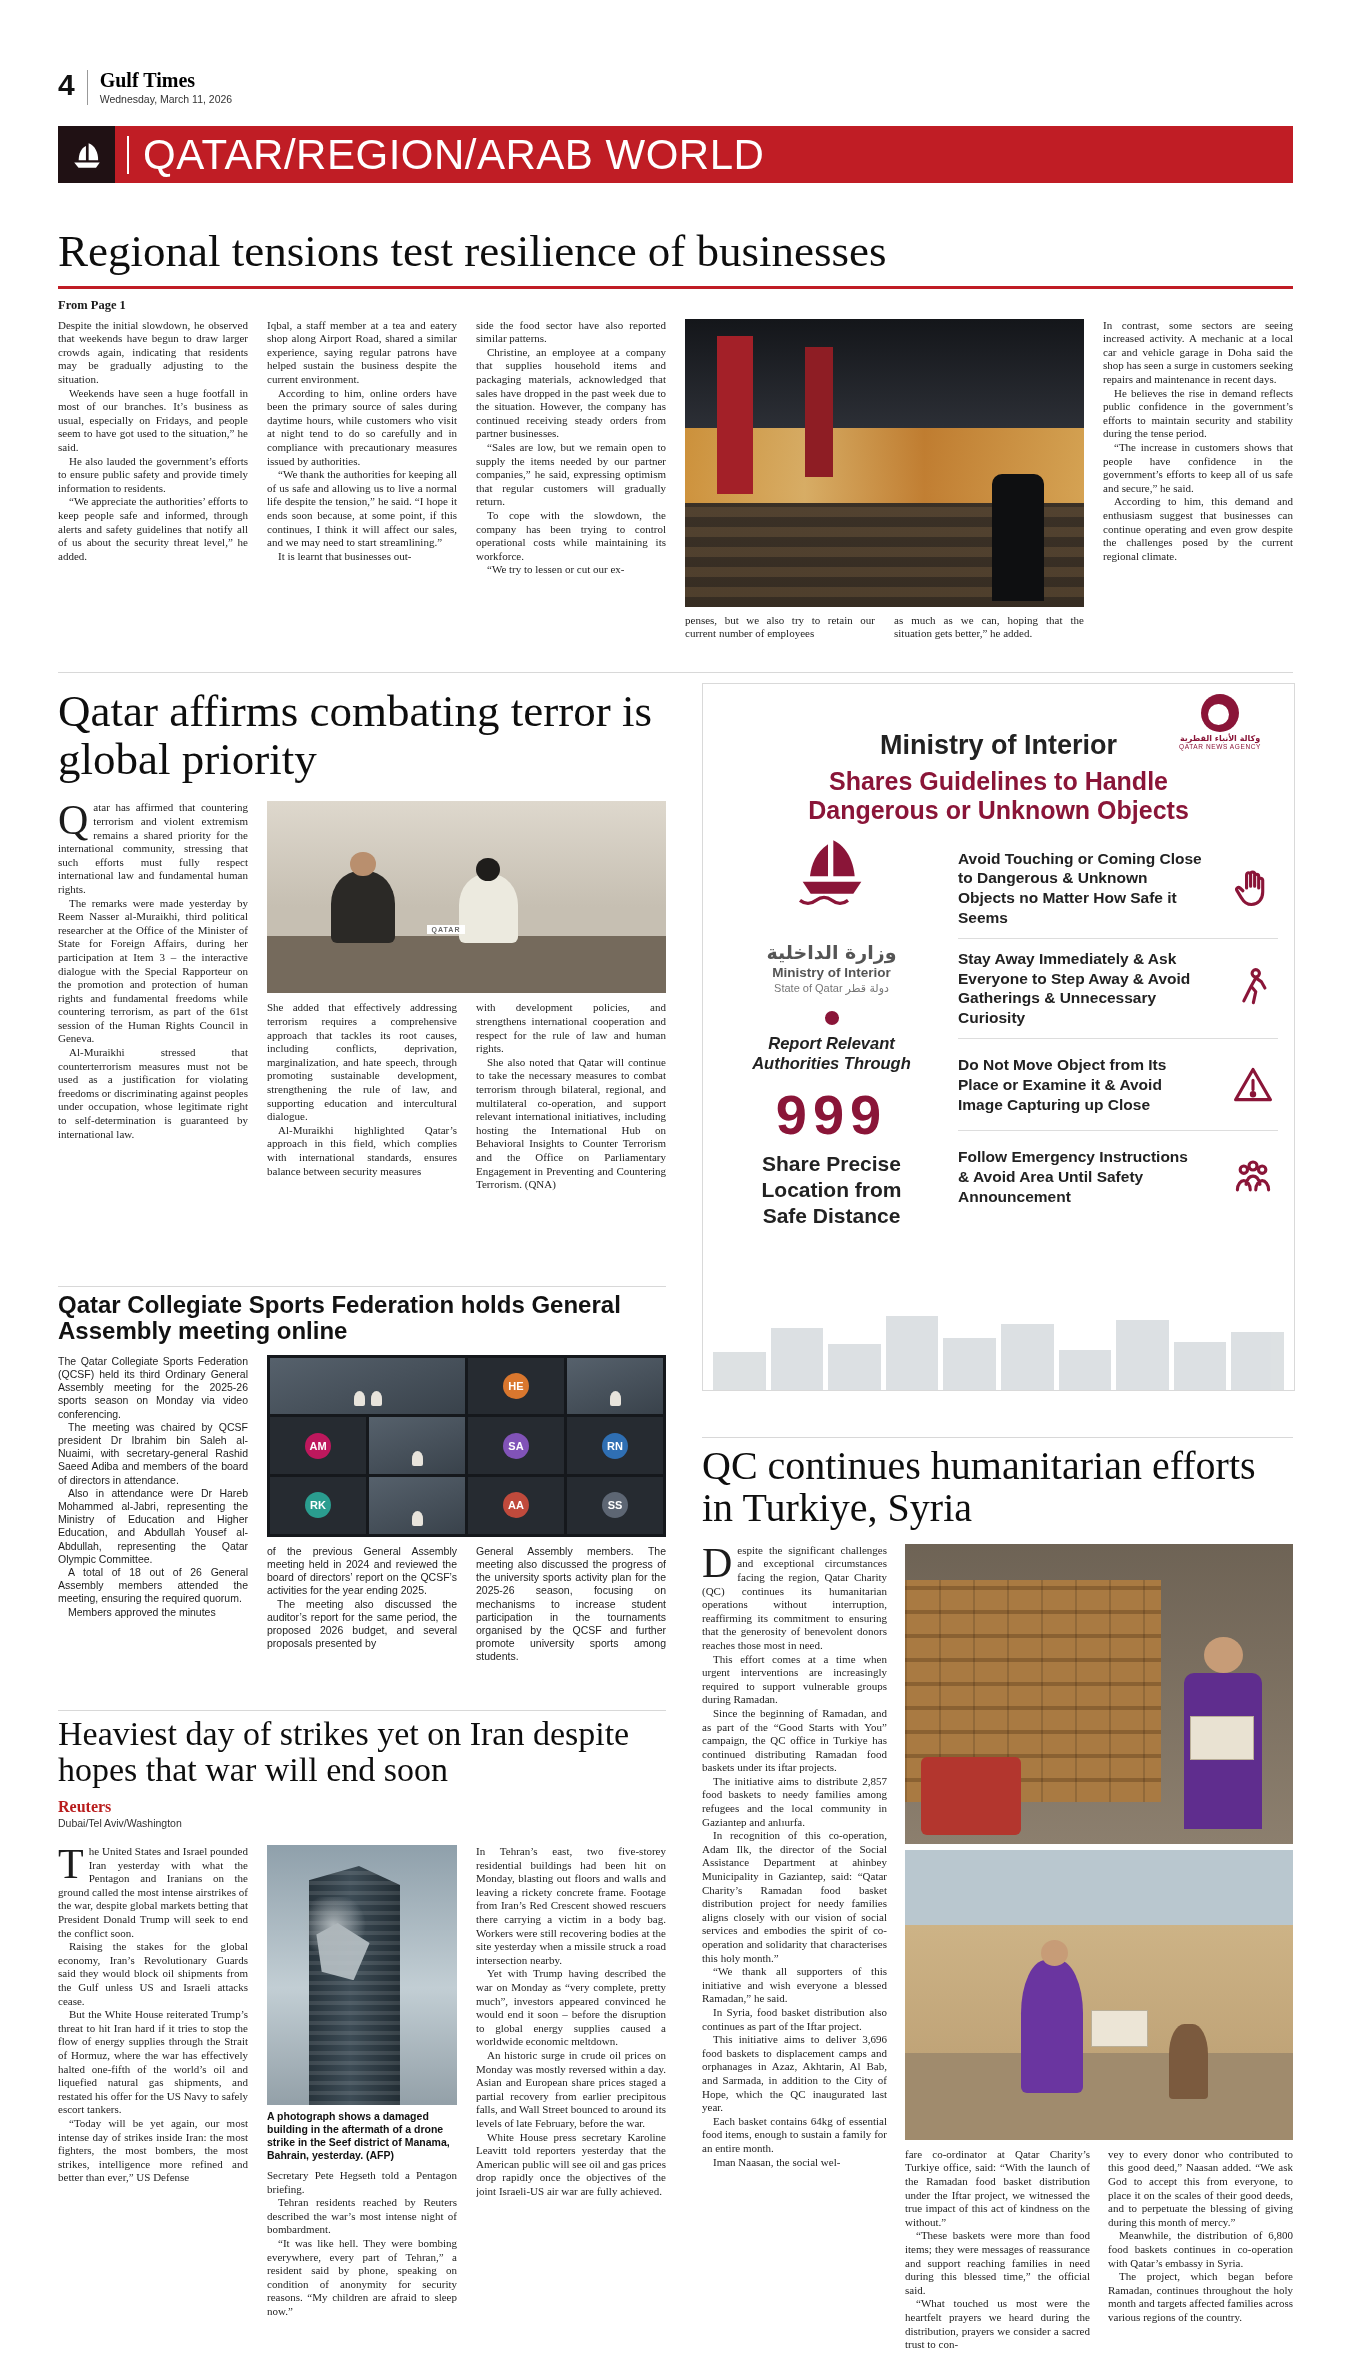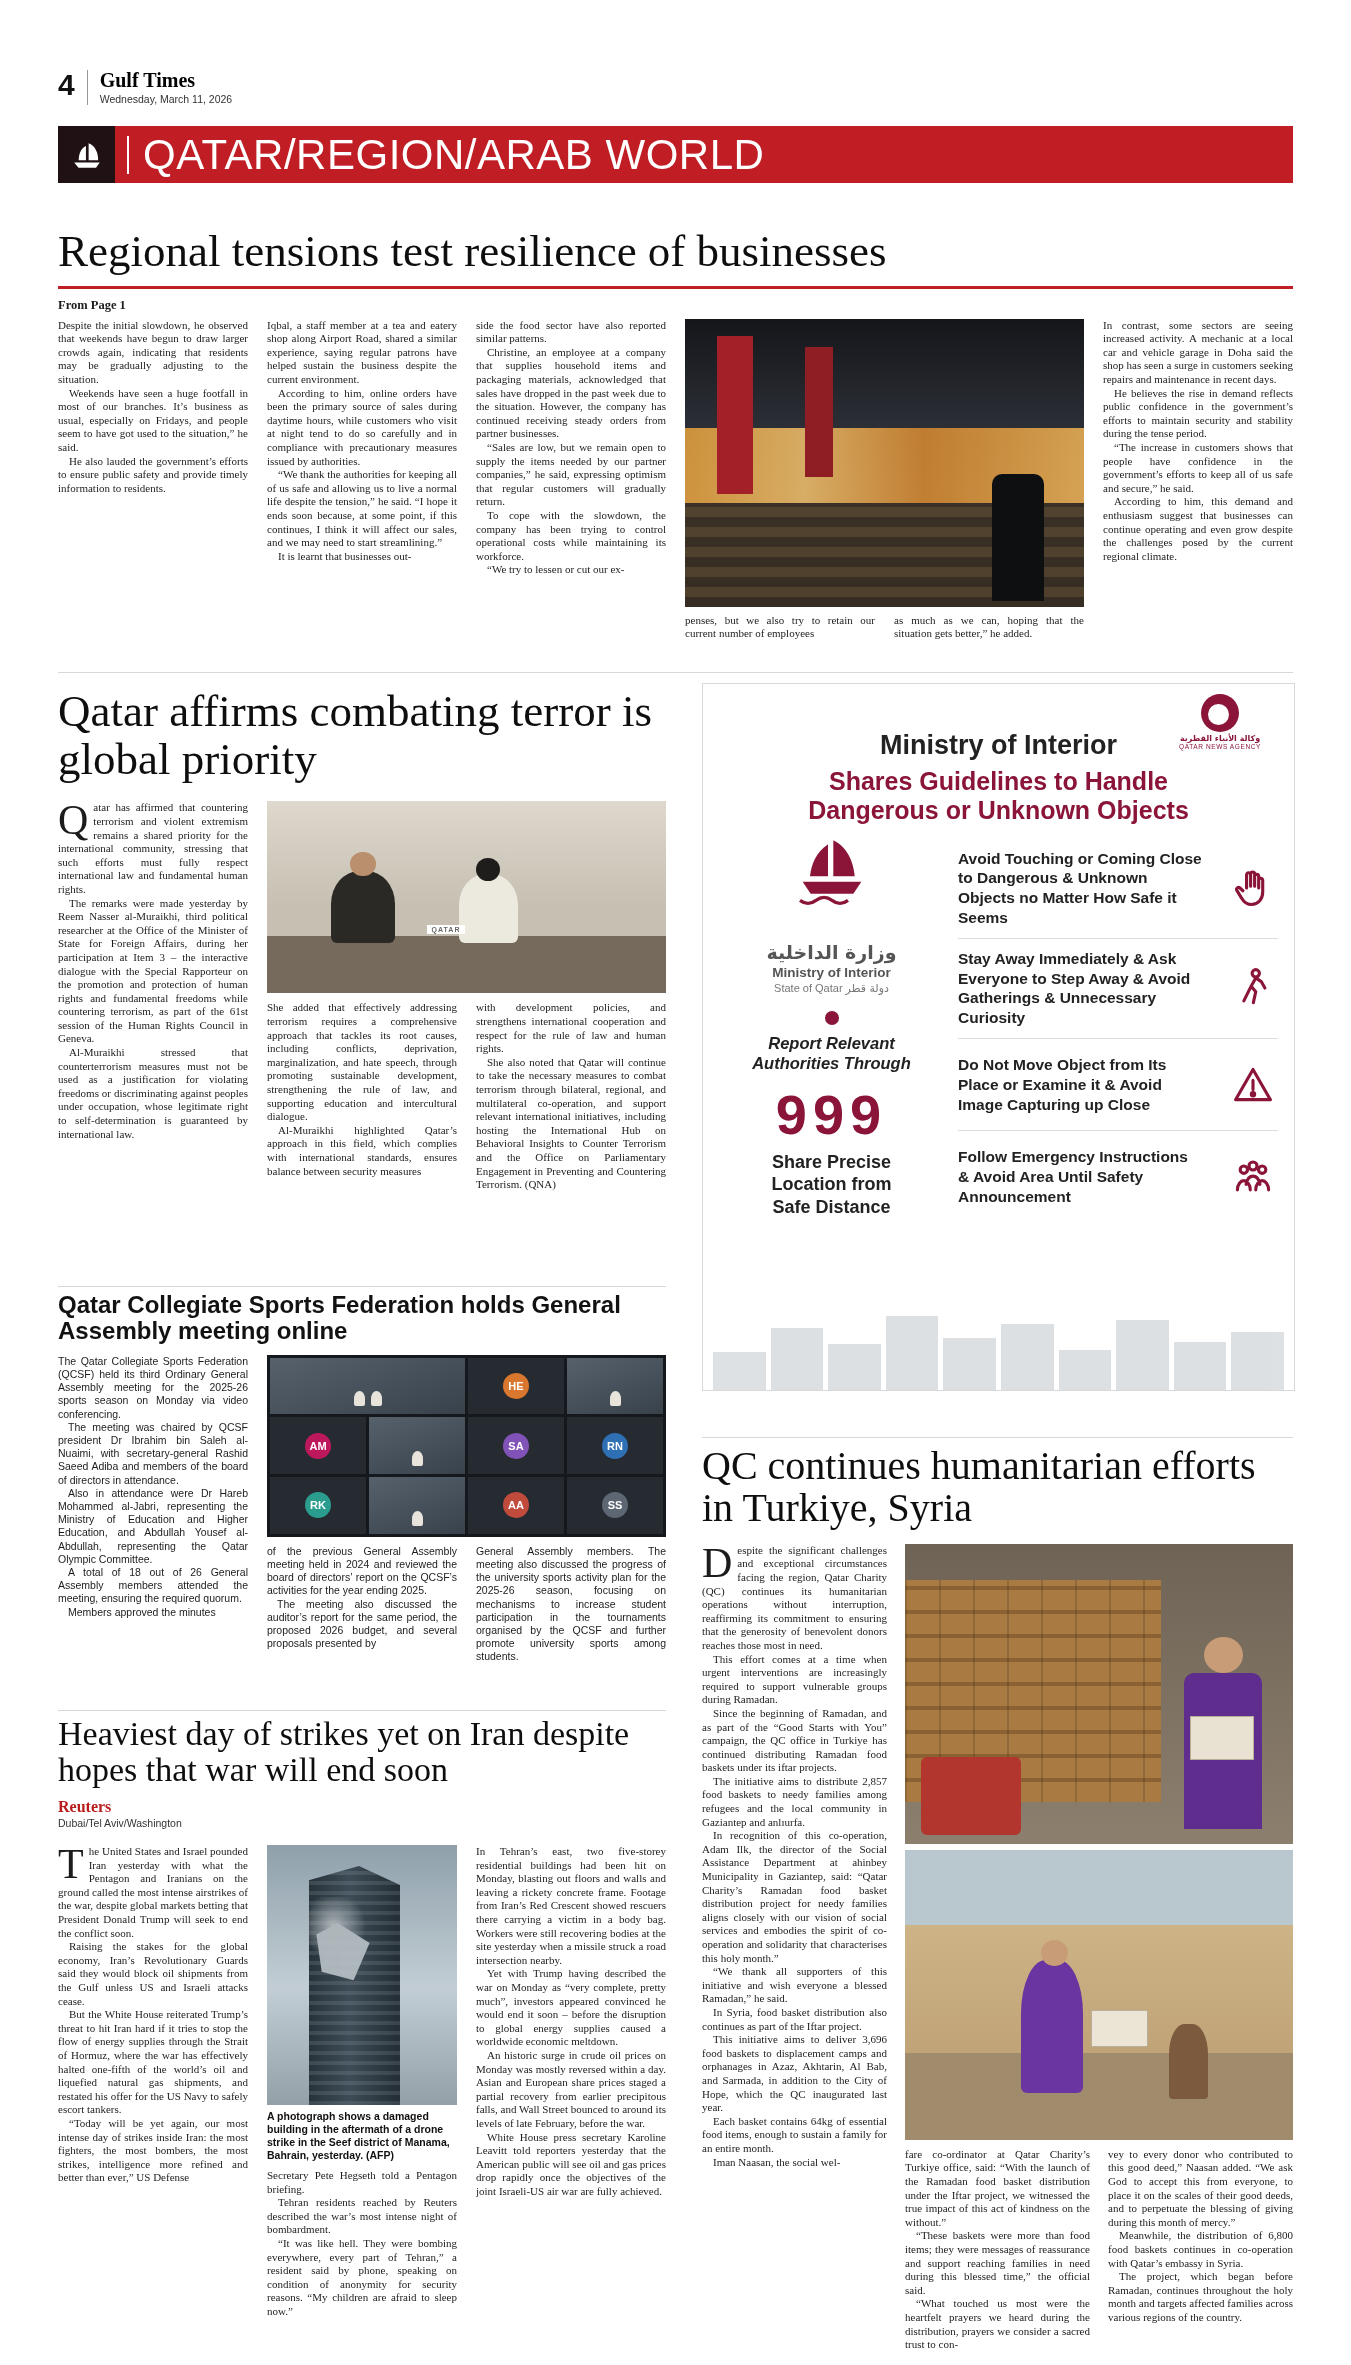--- a/index.html
+++ b/index.html
@@ -131,21 +131,21 @@
   .moi-body{display:flex;margin-top:14px;padding:0 16px;}
   .moi-left{width:225px;text-align:center;flex:none;}
   .moi-right{flex:1;margin-left:14px;}
   .moi-ar{font-family:"DejaVu Sans",sans-serif;font-size:19px;font-weight:bold;color:#555;margin-top:18px;}
   .moi-en{font-size:13.5px;font-weight:bold;color:#555;margin-top:2px;}
   .moi-state{font-size:11px;color:#777;margin-top:2px;}
   .moi-state .arabic{font-family:"DejaVu Sans",sans-serif;}
   .dot{width:14px;height:14px;border-radius:50%;background:#8a1538;margin:16px auto 8px;}
   .rep{font-size:16.5px;font-weight:bold;color:#222;line-height:1.25;width:180px;margin:0 auto;font-style:italic;}
   .hot{font-size:56px;font-weight:bold;color:#8a1538;letter-spacing:6px;margin:8px 0 4px;}
-  .share{font-size:18px;font-weight:bold;color:#222;line-height:1.25;width:160px;margin:0 auto;}
+  .share{font-size:21px;font-weight:bold;color:#222;line-height:1.25;width:160px;margin:0 auto;}
   .gl{display:flex;align-items:center;justify-content:space-between;padding:10px 0;border-bottom:1px solid #ddd;min-height:92px;box-sizing:border-box;}
   .gl:last-child{border-bottom:none;gap:20px;}
   .gl-t{width:244px;font-size:15.5px;font-weight:bold;color:#222;line-height:1.28;}
   .gl-i{width:50px;flex:none;display:flex;justify-content:center;}
   .skyline{position:absolute;bottom:0;left:0;right:0;height:84px;display:flex;align-items:flex-end;gap:5px;padding:0 10px;opacity:.4;}
   .skyline i{display:block;background:#aab3ba;flex:1;}
 </style>
 </head>
 <body>
 
@@ -178,20 +178,21 @@
 
   <section class="abs a1">
     <h1 class="h-serif h1a">Regional tensions test resilience of businesses</h1>
     <div class="redrule"></div>
     <div class="kicker">From Page 1</div>
     <div class="cols g19">
       <div class="col w190 btxt">
           <p>Despite the initial slowdown, he observed that weekends have begun to draw larger crowds again, indicating that residents may be gradually adjusting to the situation.</p>
           <p>Weekends have seen a huge footfall in most of our branches. It’s business as usual, especially on Fridays, and people seem to have got used to the situation,” he said.</p>
           <p>He also lauded the government’s efforts to ensure public safety and provide timely information to residents.</p>
+          <p>“We appreciate the authorities’ efforts to keep people safe and informed, through alerts and safety guidelines that notify all of us about the security threat level,” he added.</p>
         </div>
       <div class="col w190 btxt">
           <p>Iqbal, a staff member at a tea and eatery shop along Airport Road, shared a similar experience, saying regular patrons have helped sustain the business despite the current environment.</p>
           <p>According to him, online orders have been the primary source of sales during daytime hours, while customers who visit at night tend to do so carefully and in compliance with precautionary measures issued by authorities.</p>
           <p>“We thank the authorities for keeping all of us safe and allowing us to live a normal life despite the tension,” he said. “I hope it ends soon because, at some point, if this continues, I think it will affect our sales, and we may need to start streamlining.”</p>
           <p>It is learnt that businesses out-</p>
         </div>
       <div class="col w190 btxt">
           <p>side the food sector have also reported similar patterns.</p>
           <p>Christine, an employee at a company that supplies household items and packaging materials, acknowledged that sales have dropped in the past week due to the situation. However, the company has continued receiving steady orders from partner businesses.</p>

